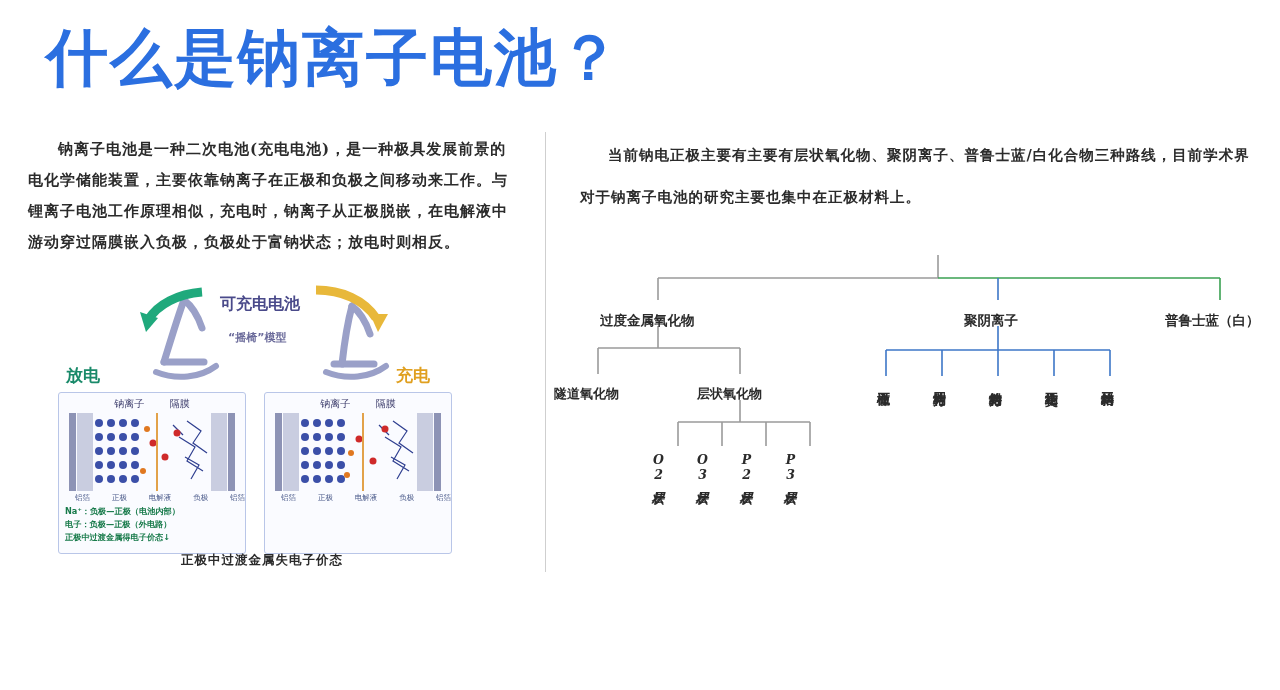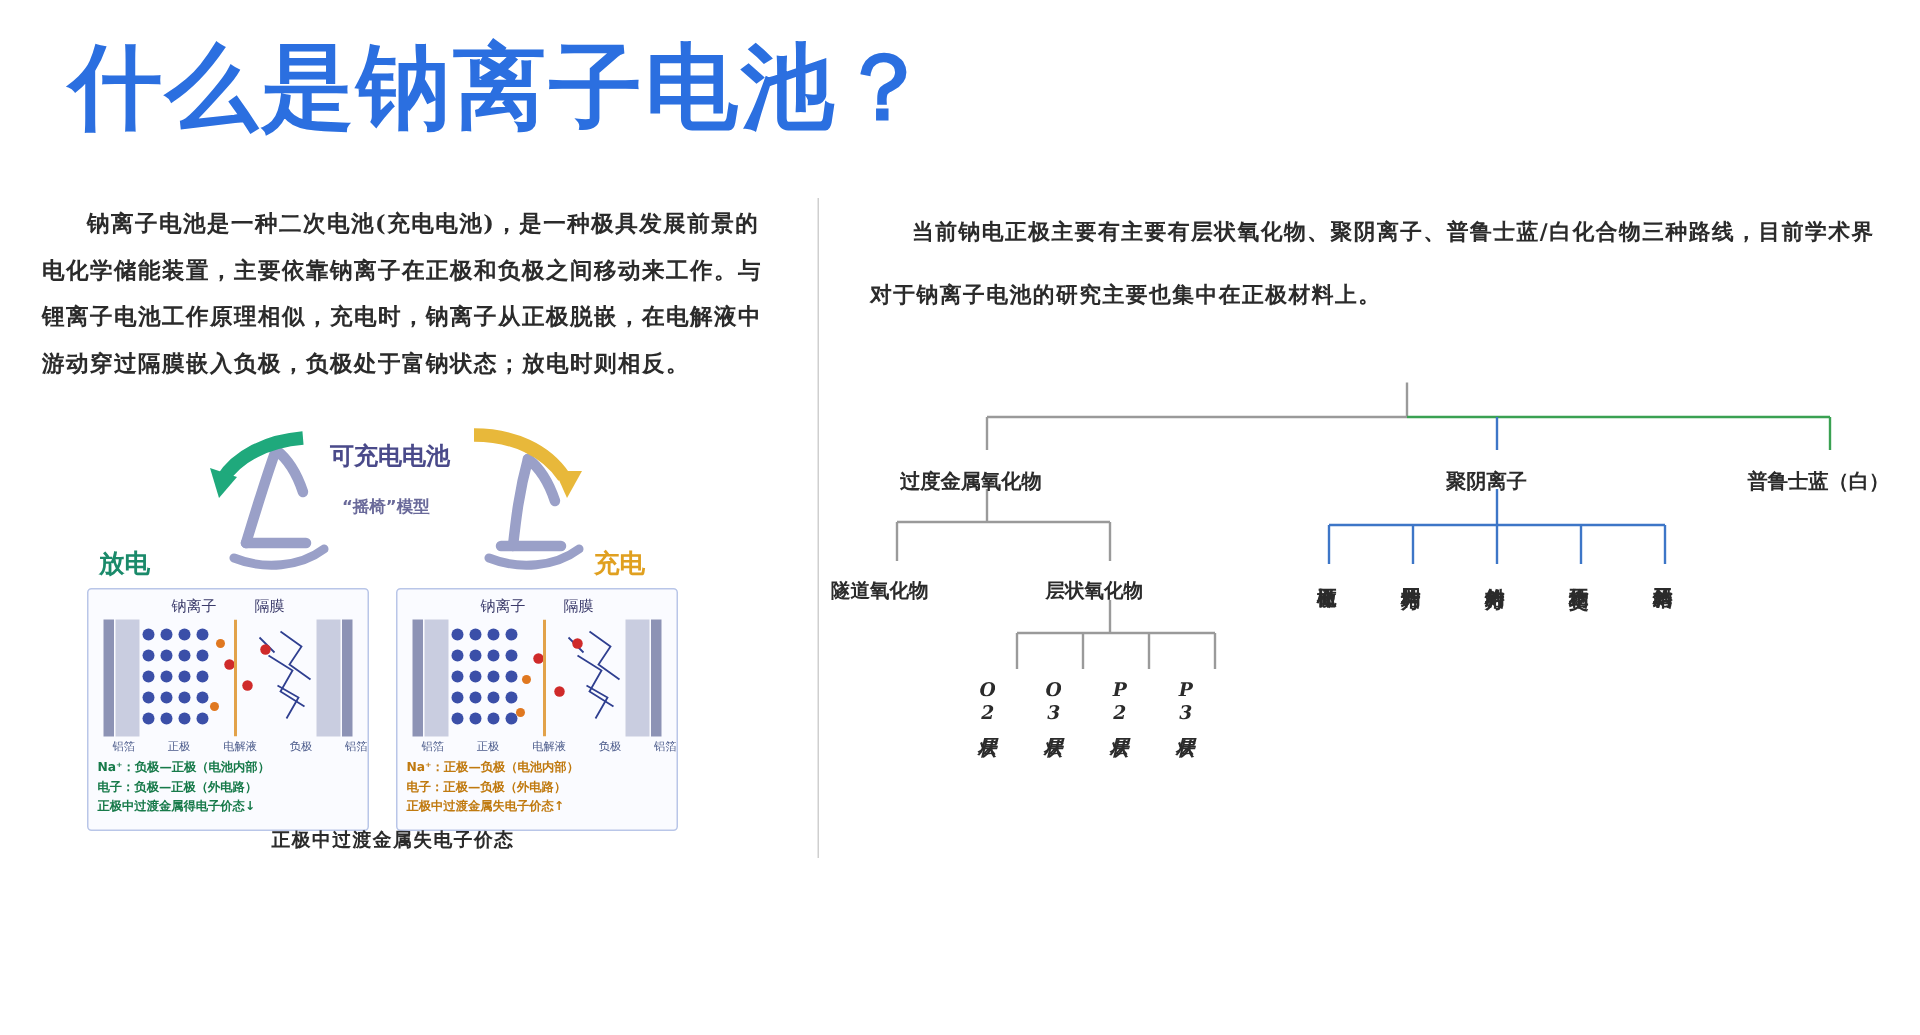--- a/index.html
+++ b/index.html
@@ -269,25 +269,20 @@
         <line x1="88" y1="0" x2="88" y2="78" stroke="#e2a24a" stroke-width="2"></line>
       </svg>
     </div>
     <div class="panel-axis">
       <span>铝箔</span>
       <span>正极</span>
       <span>电解液</span>
       <span>负极</span>
       <span>铝箔</span>
     </div>
-    <div class="eq-box eq-orange">
-      <div>Na⁺：正极—负极（电池内部）</div>
-      <div>电子：正极—负极（外电路）</div>
-      <div>正极中过渡金属失电子价态↑</div>
-    </div>
   </div>
 </div>
 
 <div class="illus-caption">正极中过渡金属失电子价态</div>
 
 <div class="right-col">
   <div class="para-r">当前钠电正极主要有主要有层状氧化物、聚阴离子、普鲁士蓝/白化合物三种路线，目前学术界对于钠离子电池的研究主要也集中在正极材料上。</div>
 </div>
 
 <div class="tree">

